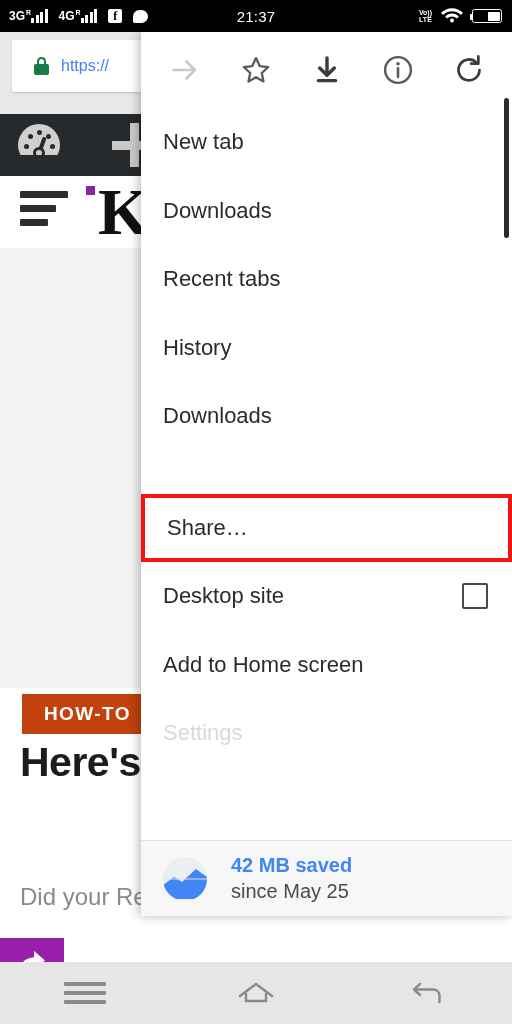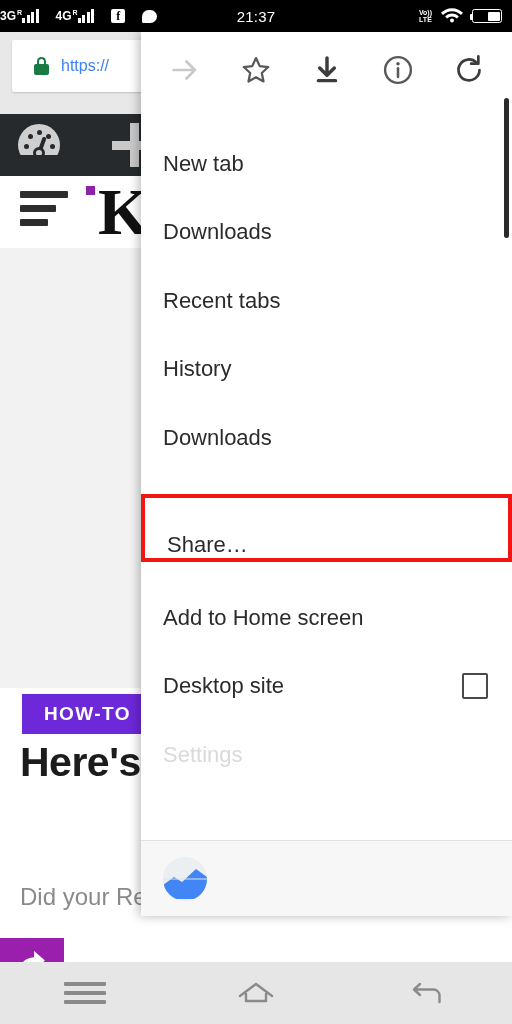--- a/index.html
+++ b/index.html
@@ -10,21 +10,21 @@
     position:relative; overflow:hidden;
     -webkit-font-smoothing:antialiased;
   }
 
   
   #statusbar{
     position:absolute; left:0; top:0; width:512px; height:32px;
     background:#000; color:#fff;
     display:flex; align-items:center;
   }
-  .sb-left{ display:flex; align-items:center; gap:17px; }
+  .sb-left{ display:flex; align-items:center; gap:11px; padding-left:9px; }
   .sb-right{ display:flex; align-items:center; gap:8px; position:absolute; right:10px; top:0; height:32px; }
   .sb-center{ position:absolute; left:0; right:0; text-align:center; font-size:15px; letter-spacing:.2px; }
   .signal{ display:flex; align-items:flex-end; gap:1.5px; }
   .signal i{ display:block; width:3px; background:#fff; }
   .signal i:nth-child(1){ height:5px; }
   .signal i:nth-child(2){ height:8px; }
   .signal i:nth-child(3){ height:11px; }
   .signal i:nth-child(4){ height:14px; }
   .netgrp{ display:flex; align-items:flex-start; }
   .nettxt{ font-size:12px; font-weight:700; line-height:14px; }
@@ -74,21 +74,21 @@
     position:absolute; left:0; top:144px; width:512px; height:72px; background:#fff;
     display:flex; align-items:center; padding-left:20px; gap:30px;
   }
   .hamb{ width:48px; }
   .hamb i{ display:block; height:7px; background:#2d2d2d; margin-bottom:7px; border-radius:1px; }
   .hamb i:nth-child(1){ width:48px; } .hamb i:nth-child(2){ width:36px; } .hamb i:nth-child(3){ width:28px; }
   .klogo{ font-family:"Liberation Serif", serif; font-weight:700; font-size:66px; line-height:60px; color:#111; position:relative; }
   .klogo .dot{ position:absolute; left:-12px; top:4px; width:9px; height:9px; background:#8d23a8; }
   #page-body{ position:absolute; left:0; top:216px; width:512px; height:714px; background:#f2f2f2; }
   #article-card{ position:absolute; left:0; top:440px; width:512px; height:274px; background:#fff; }
-  #howto{ position:absolute; left:22px; top:6px; background:#6d28d9; color:#fff;
+  #howto{ position:absolute; left:22px; top:6px; background:#c2410c; color:#fff;
           font-size:19px; font-weight:700; letter-spacing:1.4px; padding:9px 22px; }
   #headline{ position:absolute; left:20px; top:52px; width:520px;
              font-size:41px; font-weight:700; line-height:44px; color:#1c1c1c; letter-spacing:-.5px; }
   #standfirst{ position:absolute; left:20px; top:192px; width:520px;
                font-size:24px; line-height:34px; color:#8a8a8a; }
   #share-fab{
     position:absolute; left:0; top:906px; width:64px; height:56px; background:#9b1fad;
     display:flex; align-items:center; justify-content:center;
   }
   #share-fab svg{ width:34px; height:30px; }
@@ -100,21 +100,21 @@
     overflow:hidden;
   }
   #menu-icons{
     height:76px; display:flex; align-items:center; justify-content:space-around;
     padding:0 8px;
   }
   .m-ico{ width:52px; height:52px; display:flex; align-items:center; justify-content:center; }
   .m-ico svg{ display:block; }
   #menu-list{ position:absolute; left:0; top:76px; width:371px; height:740px; }
   .m-item{
-    height:68.5px; display:flex; align-items:flex-end; justify-content:space-between;
+    height:68.5px; display:flex; align-items:center; justify-content:space-between;
     padding:0 6px 0 22px;
   }
   .m-item .lbl{ font-size:22px; color:#2b2b2b; }
   .m-item.faded .lbl{ color:#d9d9d9; }
   .m-item.highlight{ border:4px solid #f41414;margin-top:43px; }
   .chk{ width:26px; height:26px; border:2.6px solid #4a4a4a; border-radius:2px; margin-right:18px; }
   #menu-scrollbar{
     position:absolute; right:3px; top:66px; width:5px; height:140px;
     background:#2b2b2b; border-radius:3px;
   }
@@ -284,38 +284,42 @@
     <div class="m-item">
       <span class="lbl">History</span>
     </div>
     <div class="m-item">
       <span class="lbl">Downloads</span>
     </div>
     <div class="m-item highlight">
       <span class="lbl">Share…</span>
     </div>
     <div class="m-item">
-      <span class="lbl">Add to Home screen</span>
-    </div>
-    <div class="m-item">
       <span class="lbl">Desktop site</span>
       <span class="chk"></span>
+    </div>
+    <div class="m-item">
+      <span class="lbl">Add to Home screen</span>
     </div>
     <div class="m-item faded">
       <span class="lbl">Settings</span>
     </div>
   </div>
 
   <div id="menu-footer">
     <span id="ds-icon">
       <svg width="44" height="44" viewBox="0 0 44 44">
         <circle cx="22" cy="22" r="22" fill="#eceff1"></circle>
         <path d="M0 28l11-8 8 5 14-13 11 8v22H0z" fill="#4285f4"></path>
         <path d="M0 22h44" stroke="#dfe3e6" stroke-width="1"></path>
       </svg>
+    </span>
+    <span class="ds-txt">
+      <span id="ds-saved">42 MB saved</span><br>
+      <span id="ds-since">since May 25</span>
     </span>
   </div>
 </div>
 
 <div id="navbar">
   <span class="nav-btn nav-recents">
       <span>
         <i></i>
         <i></i>
         <i></i>

